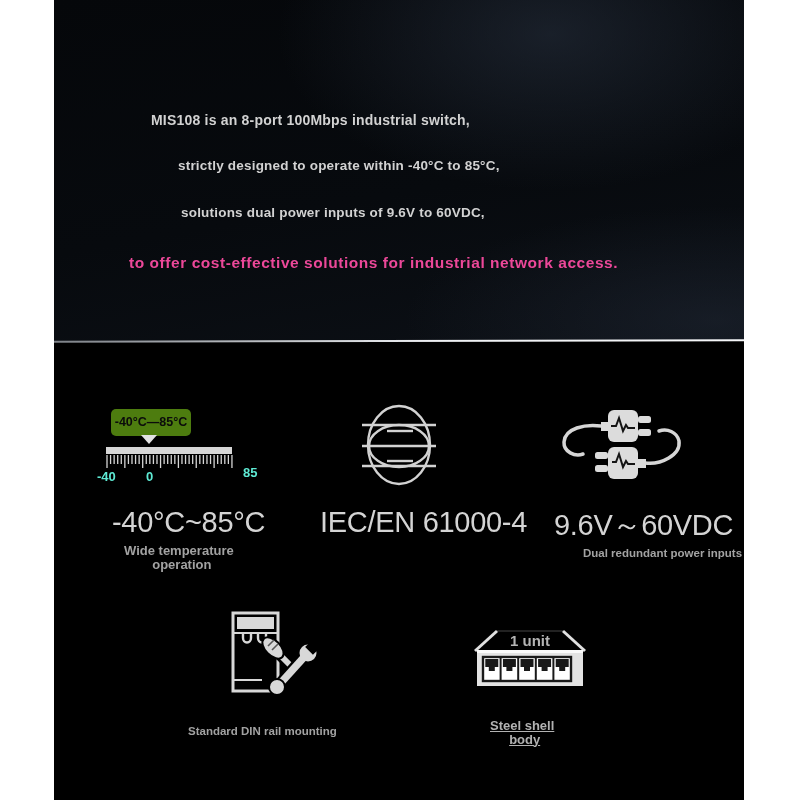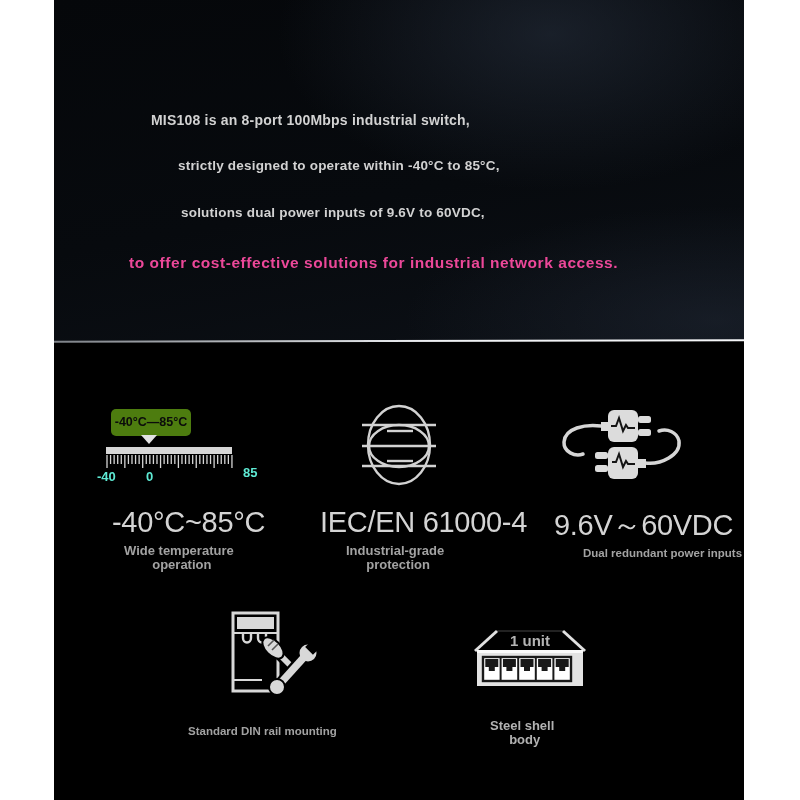--- a/index.html
+++ b/index.html
@@ -122,24 +122,20 @@
   <svg class="abs" style="left:300px;top:402px;" width="92" height="92" viewBox="0 0 92 92" fill="none" stroke="#d2d2d2" stroke-width="2.4">
     <line x1="8" y1="23" x2="82" y2="23"></line>
     <line x1="8" y1="44" x2="82" y2="44"></line>
     <line x1="8" y1="64" x2="82" y2="64"></line>
     <line x1="33" y1="29" x2="59" y2="29"></line>
     <line x1="33" y1="59" x2="59" y2="59"></line>
     <ellipse cx="45" cy="43" rx="31" ry="39"></ellipse>
     <ellipse cx="45" cy="44" rx="30" ry="21"></ellipse>
   </svg>
   <div class="abs headline" style="left:266px;top:506px;">IEC/EN 61000-4</div>
-  <div class="abs caption" style="left:292px;top:544px;">
-    <div>Industrial-grade</div>
-    <div class="indent">protection</div>
-  </div>
 
   <svg class="abs" style="left:501px;top:395px;" width="140" height="110" viewBox="0 0 140 110">
     <path d="M46,31 C30,29 10,33 9,47 C8.5,57 20,62 28,59" fill="none" stroke="#d6d6d6" stroke-width="3.5" stroke-linecap="round"></path>
     <path d="M90,68 C106,70 126,60 124,46 C122,37 112,33 104,36" fill="none" stroke="#d6d6d6" stroke-width="3.5" stroke-linecap="round"></path>
     <rect x="46" y="27" width="8" height="9" fill="#dcdcdc"></rect>
     <rect x="53" y="15" width="30" height="32" rx="6" fill="#dcdcdc"></rect>
     <rect x="83" y="21" width="13" height="7" rx="2.5" fill="#dcdcdc"></rect>
     <rect x="83" y="34" width="13" height="7" rx="2.5" fill="#dcdcdc"></rect>
     <path d="M56,31 h5 l3,-8 l4,13 l3,-6 l2,3 h7" fill="none" stroke="#141414" stroke-width="2"></path>
     <rect x="83" y="64" width="8" height="9" fill="#dcdcdc"></rect>
@@ -188,18 +184,18 @@
       <line x1="84.4" y1="37" x2="84.4" y2="61"></line>
     </g>
     <g fill="#191919">
       <path d="M16.3,39 h13 v8 h-3.5 v4 h-6 v-4 h-3.5 z"></path>
       <path d="M33.9,39 h13 v8 h-3.5 v4 h-6 v-4 h-3.5 z"></path>
       <path d="M51.5,39 h13 v8 h-3.5 v4 h-6 v-4 h-3.5 z"></path>
       <path d="M69.1,39 h13 v8 h-3.5 v4 h-6 v-4 h-3.5 z"></path>
       <path d="M86.7,39 h13 v8 h-3.5 v4 h-6 v-4 h-3.5 z"></path>
     </g>
   </svg>
-  <div class="abs caption" style="left:436px;top:719px;color:#b2b2b2;line-height:13.5px;">
+  <div class="abs caption" style="left:436px;top:719px;color:#b2b2b2;line-height:13.5px;text-decoration:underline;">
     <div>Steel shell</div>
     <div class="indent" style="margin-left:5px;">body</div>
   </div>
 
 </div>
 
 </body></html>

